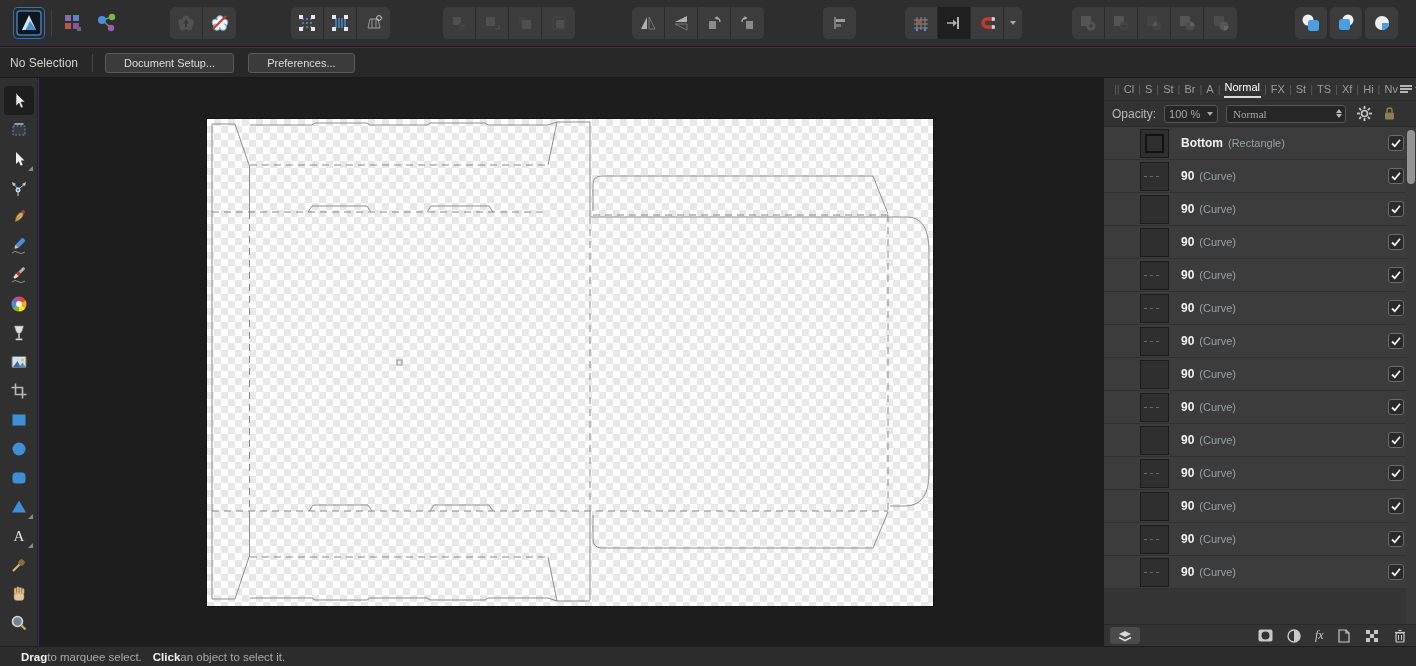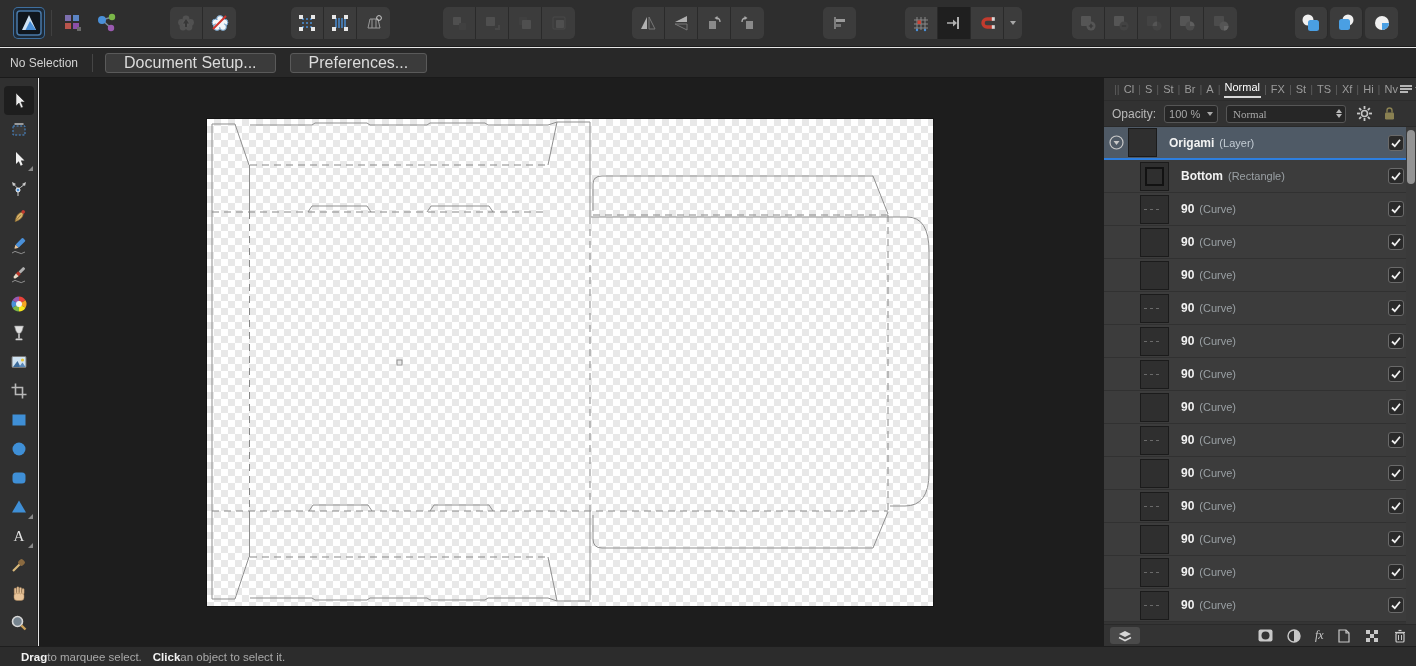--- a/index.html
+++ b/index.html
@@ -1,18 +1,18 @@
 <!DOCTYPE html>
 <html><head>
 <meta charset="utf-8">
 <style>
   * { margin:0; padding:0; box-sizing:border-box; }
   html,body { width:1416px; height:666px; overflow:hidden; background:#262626;
     font-family:"Liberation Sans", sans-serif; -webkit-font-smoothing:antialiased; }
-  .app { position:relative; width:1416px; height:666px; background:#e5e5e5; }
+  .app { position:relative; width:1416px; height:666px; background:#4c1d95; }
 
   
   .toolbar { position:absolute; left:0; top:0; width:1416px; height:47px;
     background:#2e2e2e; border-bottom:1px solid #1c1c1c; }
   .tgroup { position:absolute; top:7px; display:flex; background:#2a2a2a; border-radius:5px; overflow:hidden; }
   .tbtn { width:33px; height:32px; background:#3c3c3c; display:flex; align-items:center; justify-content:center;
     border-right:1px solid #2a2a2a; }
   .tbtn:last-child { border-right:none; }
   .tbtn.pressed { background:#1f1f1f; }
   .tbtn.standalone { border-radius:5px; }
@@ -22,21 +22,21 @@
   .persona.active { background:#1d2a38; box-shadow:0 0 0 1px #3f6f9e; }
   .vsep { position:absolute; top:10px; width:1px; height:26px; background:#404040; }
   .caretbtn { width:18px; height:32px; background:#3c3c3c; display:flex; align-items:center; justify-content:center; }
 
   
   .contextbar { position:absolute; left:0; top:48px; width:1416px; height:30px;
     background:#282828; border-bottom:1px solid #1a1a1a; display:flex; align-items:center; }
   .ctx-status { color:#d2d2d2; font-size:12px; margin-left:10px; }
   .ctx-sep { width:1px; height:18px; background:#454545; margin:0 12px 0 14px; }
   .ctx-btn { height:20px; padding:0 18px; background:#3b3b3b; border:1px solid #5a5a5a; border-radius:3px;
-    color:#dcdcdc; font-size:16px; display:flex; align-items:center; margin-right:14px; }
+    color:#dcdcdc; font-size:11px; display:flex; align-items:center; margin-right:14px; }
 
   
   .main { position:absolute; left:0; top:78px; width:1416px; height:568px; }
   .toolspanel { position:absolute; left:0; top:0; width:38px; height:568px; background:#303030;
     border-right:1px solid #232323; display:flex; flex-direction:column; align-items:center; padding-top:8px; }
   .tool { width:30px; height:29px; display:flex; align-items:center; justify-content:center; position:relative; border-radius:4px; }
   .tool.selected { background:#1e1e1e; }
   .tool .tick { position:absolute; right:1px; bottom:2px; width:0; height:0;
     border-left:5px solid transparent; border-bottom:5px solid #8a8a8a; }
 
@@ -621,37 +621,20 @@
               <line x1="3.2" y1="13.8" x2="5.2" y2="11.8"></line>
           </g>
         </svg>
         <svg width="13" height="15" viewBox="0 0 13 15" style="margin-left:10px">
           <rect x="2" y="6.5" width="9" height="7" rx="1.2" fill="#8a8152"></rect>
           <path d="M4,6.5 V4.5 a2.5,2.5 0 0 1 5,0 V6.5" fill="none" stroke="#8a8152" stroke-width="1.4"></path>
         </svg>
       </div>
 
       <div class="layerslist" id="layerslist">
-        <div class="layer-row selected">
-            <div class="lgutter">
-              <svg width="15" height="15" viewBox="0 0 15 15">
-                <circle cx="7.5" cy="7.5" r="6.5" fill="none" stroke="#c8c8c8" stroke-width="1.2"></circle>
-                <polygon points="4.5,6 10.5,6 7.5,10" fill="#c8c8c8"></polygon>
-              </svg>
-            </div>
-            <div class="lthumb empty"></div>
-            <span class="lname">Origami</span>
-            <span class="ltype">(Layer)</span>
-            <div class="lspacer"></div>
-            <div class="lcheck">
-              <svg width="12" height="12" viewBox="0 0 12 12">
-                <polyline points="2,6.5 4.8,9.2 10,2.8" fill="none" stroke="#f0f0f0" stroke-width="1.8"></polyline>
-              </svg>
-            </div>
-          </div>
           <div class="layer-row">
             <div class="lgutter"></div>
             <div style="width: 12px; flex: 0 0 auto;"></div>
             <div class="lthumb rectangle"></div>
             <span class="lname">Bottom</span>
             <span class="ltype">(Rectangle)</span>
             <div class="lspacer"></div>
             <div class="lcheck">
               <svg width="12" height="12" viewBox="0 0 12 12">
                 <polyline points="2,6.5 4.8,9.2 10,2.8" fill="none" stroke="#f0f0f0" stroke-width="1.8"></polyline>

